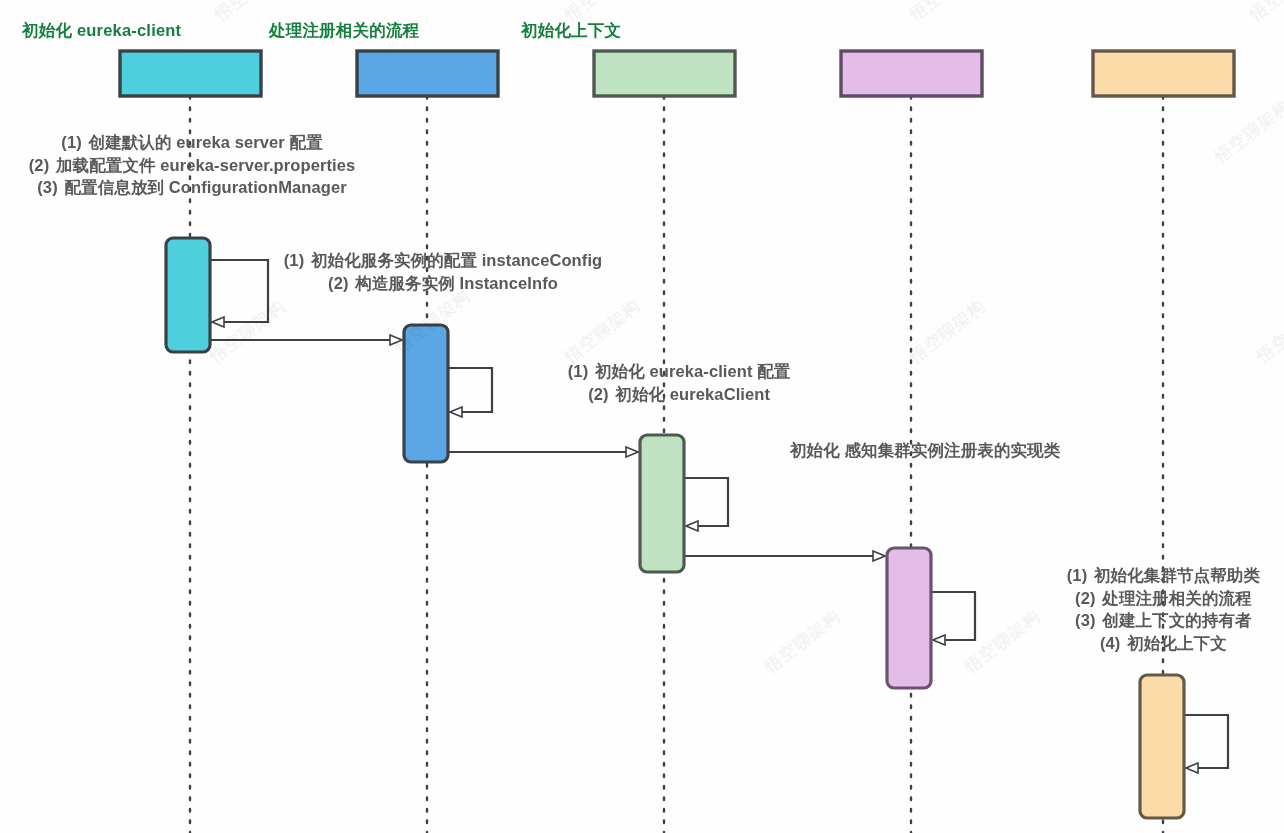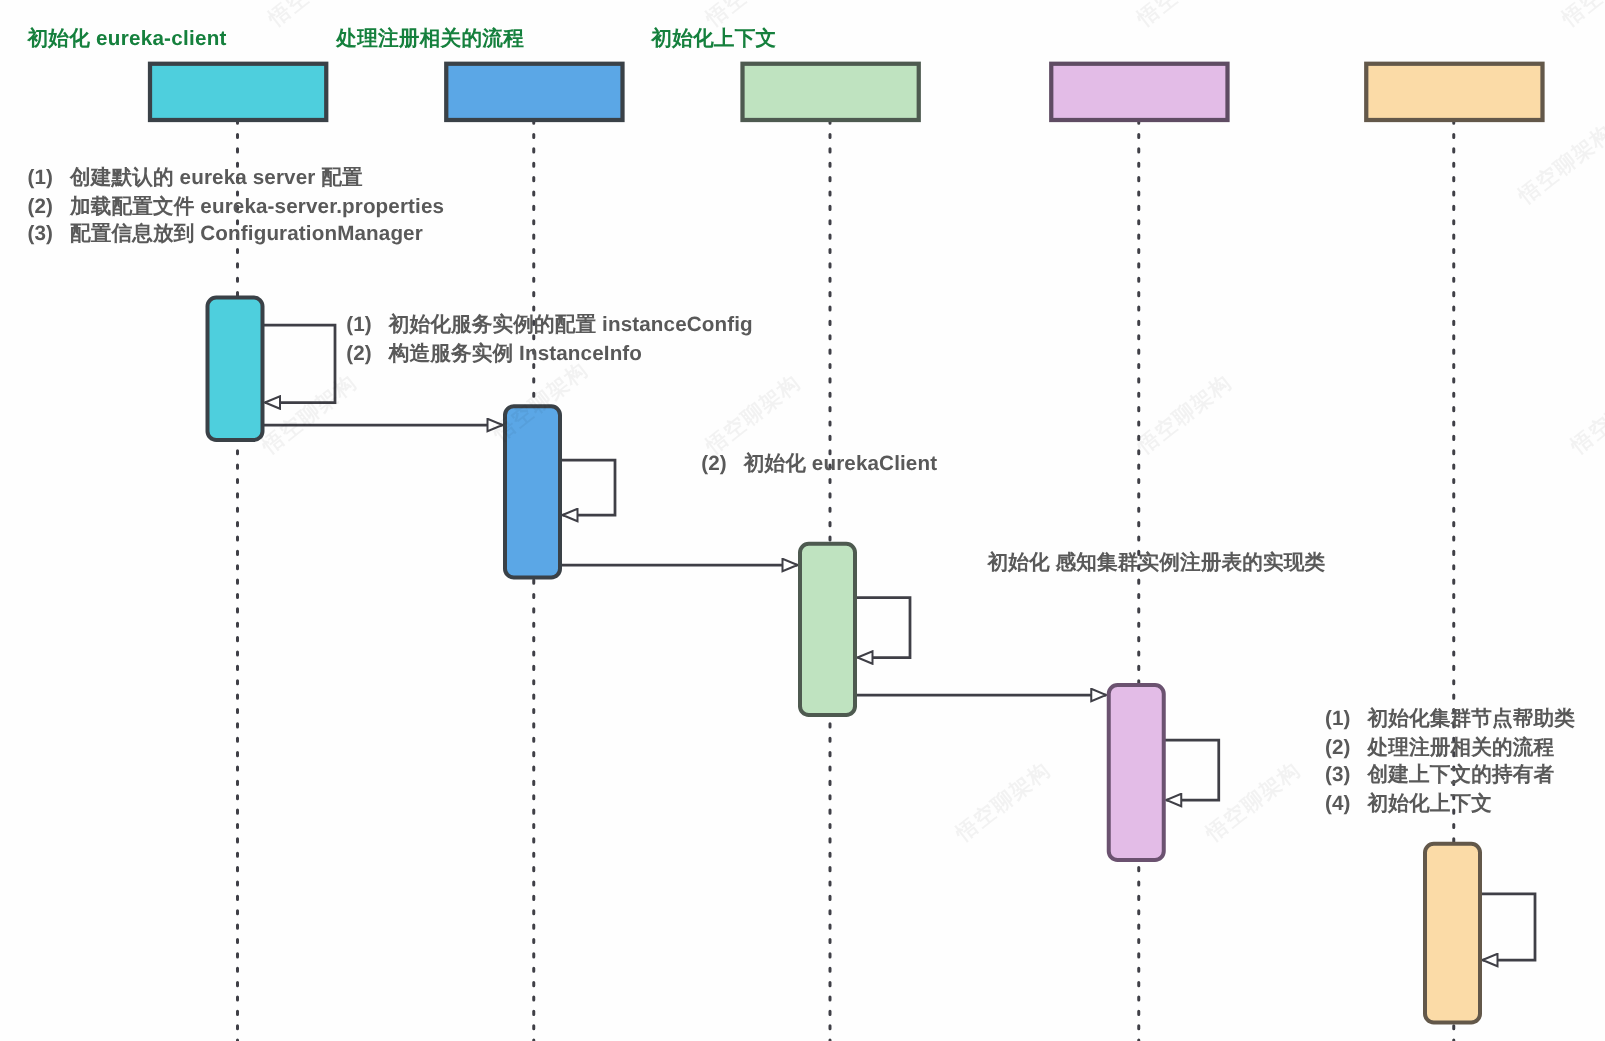--- a/index.html
+++ b/index.html
@@ -55,20 +55,21 @@
     line-height: 22.5px;
     letter-spacing: 0.1px;
   }
   .note .idx {
     display: inline-block;
     min-width: 34px;
     font-weight: 700;
   }
   .note .ln {
     display: block;
+    text-align: center;
   }
 </style>
 </head>
 <body>
 
 <div id="stage">
 
   <svg id="diagram-svg" viewBox="0 0 1284 833" xmlns="http://www.w3.org/2000/svg">
     <defs>
       <marker id="openArrow" markerWidth="14" markerHeight="12" refX="13" refY="6" orient="auto" markerUnits="userSpaceOnUse">
@@ -123,20 +124,21 @@
       <div class="note" style="left: 22px; top: 131px;">
         <span class="ln"><span class="idx">(1)</span><span>创建默认的 eureka server 配置</span></span>
         <span class="ln"><span class="idx">(2)</span><span>加载配置文件 eureka-server.properties</span></span>
         <span class="ln"><span class="idx">(3)</span><span>配置信息放到 ConfigurationManager</span></span>
       </div>
       <div class="note" style="left: 277px; top: 249px;">
         <span class="ln"><span class="idx">(1)</span><span>初始化服务实例的配置 instanceConfig</span></span>
         <span class="ln"><span class="idx">(2)</span><span>构造服务实例 InstanceInfo</span></span>
       </div>
       <div class="note" style="left: 561px; top: 360px;">
+        <span class="ln"><span class="idx">(1)</span><span>初始化 eureka-client 配置</span></span>
         <span class="ln"><span class="idx">(2)</span><span>初始化 eurekaClient</span></span>
       </div>
       <div class="note" style="left: 790px; top: 439px;">
         <span class="ln"><span>初始化 感知集群实例注册表的实现类</span></span>
       </div>
       <div class="note" style="left: 1060px; top: 544px; margin-top: 20px;">
         <span class="ln"><span class="idx">(1)</span><span>初始化集群节点帮助类</span></span>
         <span class="ln"><span class="idx">(2)</span><span>处理注册相关的流程</span></span>
         <span class="ln"><span class="idx">(3)</span><span>创建上下文的持有者</span></span>
         <span class="ln"><span class="idx">(4)</span><span>初始化上下文</span></span>

